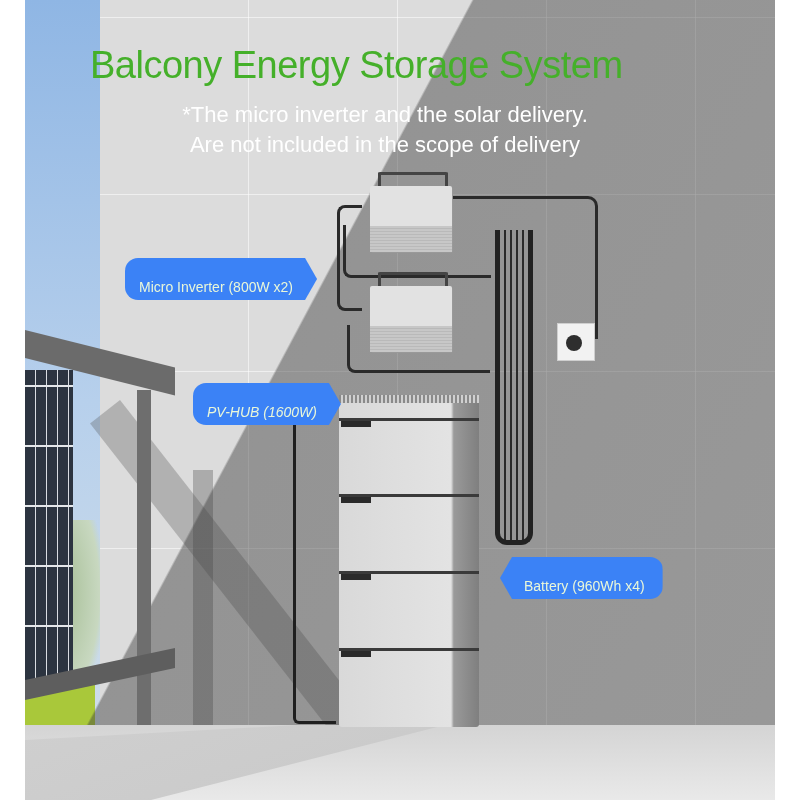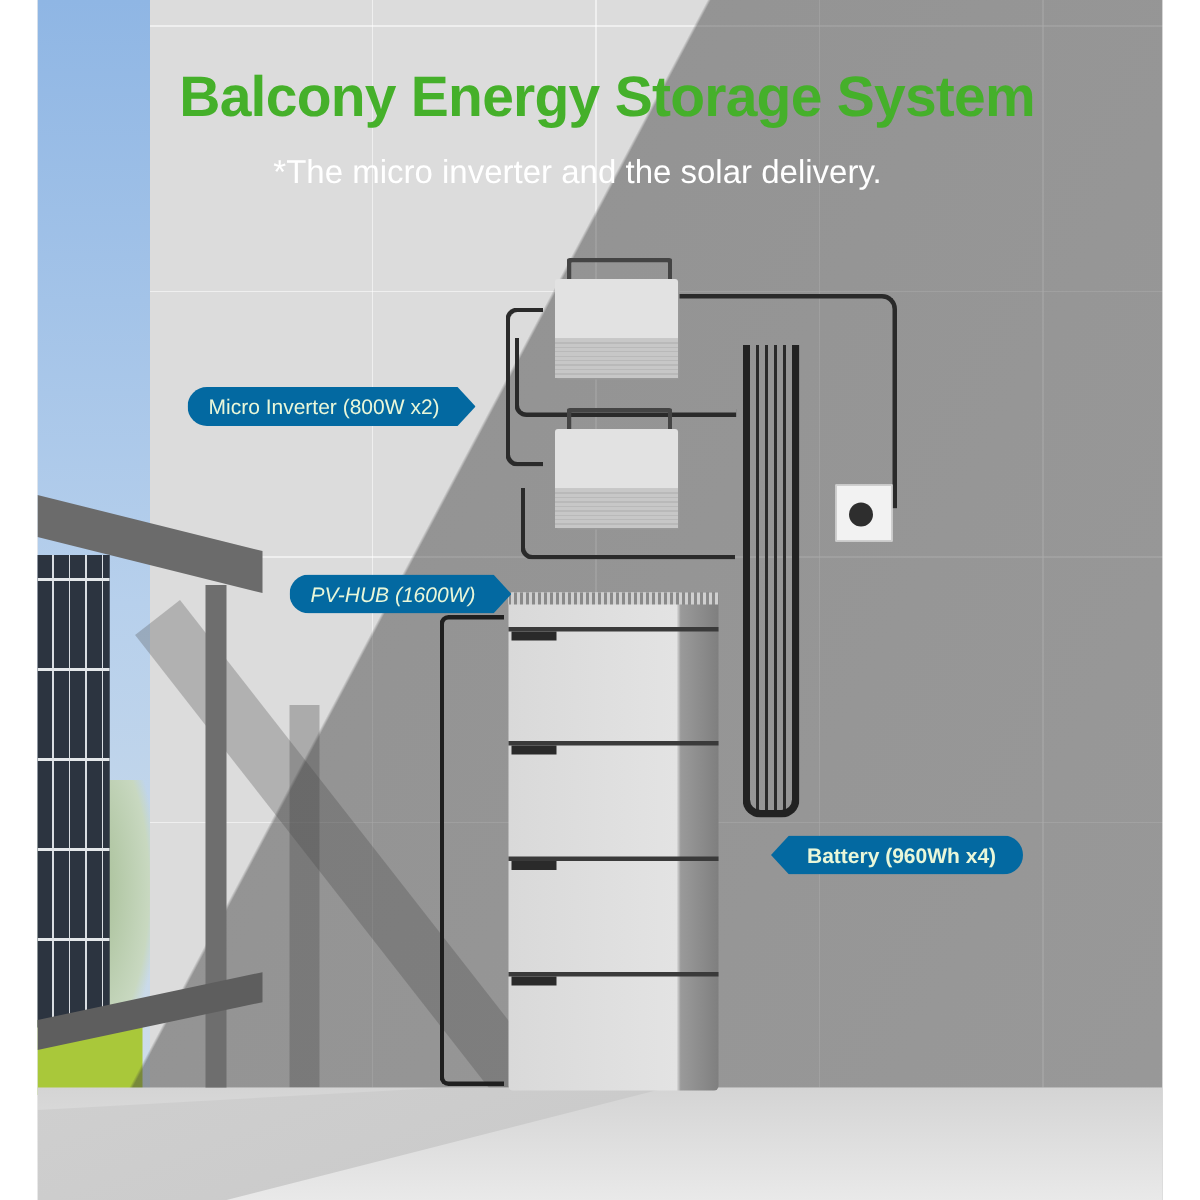--- a/index.html
+++ b/index.html
@@ -22,38 +22,38 @@
   .rail-post{position:absolute;left:112px;top:390px;width:14px;height:335px;background:#6e6e6e;}
   .rail-bottom{position:absolute;left:0;top:680px;width:150px;height:20px;background:#5e5e5e;transform:skewY(-12deg);transform-origin:left top;}
   .solar{position:absolute;left:0;top:370px;width:48px;height:315px;
         background:
           repeating-linear-gradient(90deg,#2c3440 0 10px,#d9dde2 10px 11px),
           #2c3440;}
   .solar-h{position:absolute;left:0;top:370px;width:48px;height:315px;background:repeating-linear-gradient(0deg,transparent 0 58px,#e4e7ea 58px 60px);}
   .post-shadow{position:absolute;left:168px;top:470px;width:20px;height:255px;background:rgba(80,80,80,.35);}
   .beam-shadow{position:absolute;left:95px;top:400px;width:460px;height:38px;background:rgba(80,80,80,.3);transform:rotate(52deg);transform-origin:left top;}
   
-  .title{position:absolute;left:90px;top:44px;width:600px;text-align:right;font-size:38px;font-weight:bold;color:#45b02a;letter-spacing:-.5px;}
+  .title{position:absolute;left:90px;top:44px;width:600px;text-align:left;font-size:38px;font-weight:normal;color:#45b02a;letter-spacing:-.5px;}
   .subtitle{position:absolute;left:80px;top:100px;width:610px;text-align:center;font-size:22px;color:#ffffff;line-height:30px;}
   
   .inv{position:absolute;width:82px;height:66px;background:linear-gradient(#e2e2e2 0 60%,#c8c8c8 60%);border-radius:2px;box-shadow:1px 1px 0 #999;}
   .inv::after{content:"";position:absolute;left:0;right:0;top:60%;bottom:0;background:repeating-linear-gradient(0deg,#c7c7c7 0 2px,#b9b9b9 2px 3px);}
   .bracket{position:absolute;width:64px;height:14px;border:3px solid #444;border-bottom:none;border-radius:2px;}
   .cable{position:absolute;border:3px solid #2a2a2a;}
   .plug-plate{position:absolute;left:532px;top:323px;width:36px;height:36px;background:#f2f2f2;border:1px solid #cfcfcf;}
   .plug{position:absolute;left:541px;top:335px;width:16px;height:16px;border-radius:50%;background:#2e2e2e;}
   
   .stack{position:absolute;left:314px;top:395px;width:140px;height:332px;background:linear-gradient(90deg,#d9d9d9,#e3e3e3 80%,#9a9a9a 82%,#7f7f7f);border-radius:3px;}
   .hub-top{position:absolute;left:314px;top:395px;width:140px;height:8px;background:repeating-linear-gradient(90deg,#8a8a8a 0 2px,#d0d0d0 2px 4px);}
   .seam{position:absolute;left:314px;width:140px;height:3px;background:#3a3a3a;}
   .badge{position:absolute;left:316px;width:30px;height:6px;background:#2a2a2a;}
   .cable-bundle{position:absolute;left:470px;top:230px;width:28px;height:310px;border-left:5px solid #222;border-right:5px solid #222;border-bottom:5px solid #222;border-radius:0 0 12px 12px;background:repeating-linear-gradient(90deg,transparent 0 4px,#2a2a2a 4px 6px);}
   .left-cable{position:absolute;left:268px;top:410px;width:40px;height:308px;border:3px solid #1f1f1f;border-right:none;border-radius:6px 0 0 6px;}
   
-  .label{position:absolute;height:26px;line-height:26px;background:#0369a1;color:#e9f7d9;font-size:14px;padding:0 18px 0 14px;}
+  .label{position:absolute;height:26px;line-height:26px;background:#3b82f6;color:#e9f7d9;font-size:14px;padding:16px 18px 0 14px;}
   .label.right-arrow{border-radius:13px 0 0 13px;clip-path:polygon(0 0,calc(100% - 12px) 0,100% 50%,calc(100% - 12px) 100%,0 100%);padding-right:24px;}
   .label.left-arrow{border-radius:0 13px 13px 0;clip-path:polygon(12px 0,100% 0,100% 100%,12px 100%,0 50%);padding-left:24px;}
 </style>
 </head>
 <body>
 
 <div class="scene">
   <div class="sky"></div>
   <div class="trees"></div>
   <div class="grass"></div>
@@ -92,17 +92,18 @@
   <div class="badge" style="top:497px"></div>
   <div class="seam" style="top:571px"></div>
   <div class="badge" style="top:574px"></div>
   <div class="seam" style="top:648px"></div>
   <div class="badge" style="top:651px"></div>
 </div>
 
 <div class="title">Balcony Energy Storage System</div>
 <div class="subtitle">
   <div>*The micro inverter and the solar delivery.</div>
+  <div>Are not included in the scope of delivery</div>
 </div>
 
 <div class="label right-arrow" style="left:125px;top:258px;">Micro Inverter (800W x2)</div>
 <div class="label right-arrow" style="left:193px;top:383px;font-style:italic;">PV-HUB (1600W)</div>
-<div class="label left-arrow" style="left:514px;top:557px;font-weight:bold;">Battery (960Wh x4)</div>
+<div class="label left-arrow" style="left:500px;top:557px;">Battery (960Wh x4)</div>
 
 </body></html>

